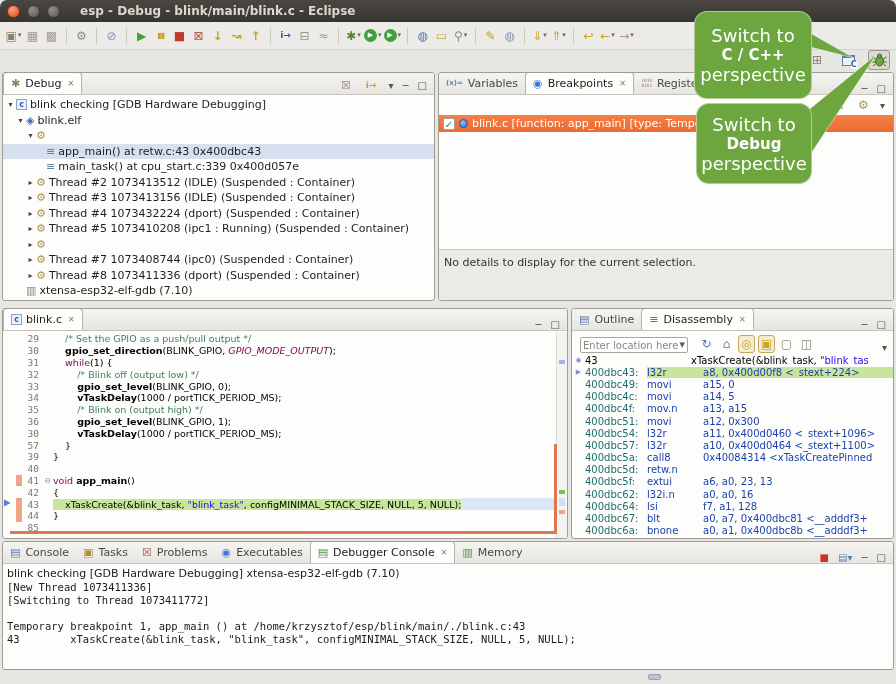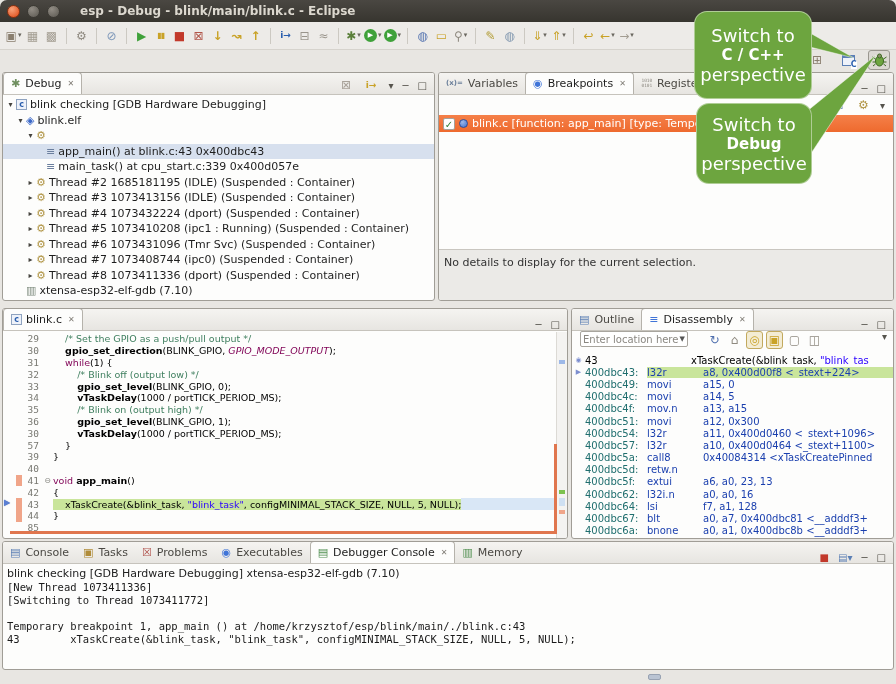--- a/index.html
+++ b/index.html
@@ -62,21 +62,21 @@
 .seg-s{color:#2a00ff;}
 .hlg{background:#c9e59b;}
 .hlb{flex:1;background:#d9e7f6;height:100%;margin-right:12px;}
 .overview{position:absolute;right:0;top:23px;bottom:0;width:11px;background:#f4f3f1;border-left:1px solid #dcdad5;}
 .ovmark{position:absolute;left:2px;width:6px;height:4px;}
 
 .hibox{position:absolute;left:10px;top:444px;width:547px;height:90px;border-right:3px solid #e0764e;border-bottom:3px solid #e0764e;z-index:30;pointer-events:none;}
 
 .combo{width:108px;height:16px;border:1px solid #a8a59e;background:#fff;border-radius:2px;display:flex;align-items:center;font-size:10px;color:#8a8781;padding:0 2px;margin-left:8px;}
 .combo .dd{margin-left:auto;font-size:7px;color:#555;}
-.dtoolbar{height:22px;display:flex;align-items:flex-start;gap:12px;}
+.dtoolbar{height:22px;display:flex;align-items:flex-end;gap:4px;}
 .drow{height:12.2px;display:flex;align-items:center;font-family:"DejaVu Sans Mono","Liberation Mono",monospace;font-size:10px;white-space:pre;overflow:hidden;}
 .dmark{width:13px;flex:none;font-size:7px;color:#7d8fd0;text-align:center;}
 .daddr{color:#1f6e6e;width:62px;flex:none;}
 .dop{color:#1a3fae;width:56px;flex:none;}
 .dargs{color:#1a3fae;}
 .dcurwrap{flex:1;display:flex;background:#c9e59b;}
 .dsrc-num{color:#000;width:62px;flex:none;}
 .dsrc-pre{color:#000;margin-left:44px;}
 .dsrc-str{color:#2a00ff;}
 
@@ -262,51 +262,50 @@
           <span class="nico" style="color: rgb(59, 104, 200);">◈</span>
           <span>blink.elf</span>
         </div>
         <div class="trow" style="padding-left: 23px;">
           <span class="arr">▾</span>
           <span class="nico" style="color: rgb(176, 148, 68);">⚙</span>
         </div>
         <div class="trow sel" style="padding-left: 33px;">
           <span class="arr"></span>
           <span class="nico" style="color: rgb(107, 127, 158);">≡</span>
-          <span>app_main() at blink.c:43 0x400dbc43</span>
+          <span>app_main() at retw.c:43 0x400dbc43</span>
         </div>
         <div class="trow" style="padding-left: 33px;">
           <span class="arr"></span>
           <span class="nico" style="color: rgb(107, 127, 158);">≡</span>
           <span>main_task() at cpu_start.c:339 0x400d057e</span>
         </div>
         <div class="trow" style="padding-left: 23px;">
           <span class="arr">▸</span>
           <span class="nico" style="color: rgb(176, 148, 68);">⚙</span>
-          <span>Thread #2 1685181195 (IDLE) (Suspended : Container)</span>
+          <span>Thread #2 1073413512 (IDLE) (Suspended : Container)</span>
         </div>
         <div class="trow" style="padding-left: 23px;">
           <span class="arr">▸</span>
           <span class="nico" style="color: rgb(176, 148, 68);">⚙</span>
           <span>Thread #3 1073413156 (IDLE) (Suspended : Container)</span>
         </div>
         <div class="trow" style="padding-left: 23px;">
           <span class="arr">▸</span>
           <span class="nico" style="color: rgb(176, 148, 68);">⚙</span>
           <span>Thread #4 1073432224 (dport) (Suspended : Container)</span>
         </div>
         <div class="trow" style="padding-left: 23px;">
           <span class="arr">▸</span>
           <span class="nico" style="color: rgb(176, 148, 68);">⚙</span>
           <span>Thread #5 1073410208 (ipc1 : Running) (Suspended : Container)</span>
         </div>
         <div class="trow" style="padding-left: 23px;">
           <span class="arr">▸</span>
           <span class="nico" style="color: rgb(176, 148, 68);">⚙</span>
-          <span>Thread #6 1073431096 (Tmr Svc) (Suspended : Container)</span>
         </div>
         <div class="trow" style="padding-left: 23px;">
           <span class="arr">▸</span>
           <span class="nico" style="color: rgb(176, 148, 68);">⚙</span>
           <span>Thread #7 1073408744 (ipc0) (Suspended : Container)</span>
         </div>
         <div class="trow" style="padding-left: 23px;">
           <span class="arr">▸</span>
           <span class="nico" style="color: rgb(176, 148, 68);">⚙</span>
           <span>Thread #8 1073411336 (dport) (Suspended : Container)</span>

